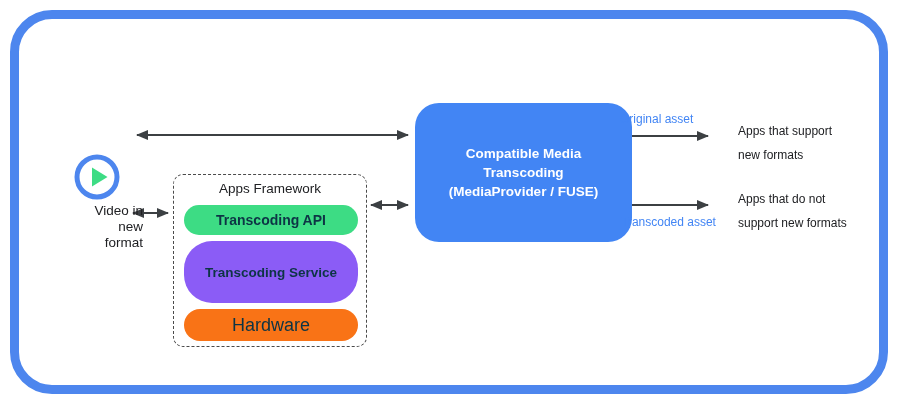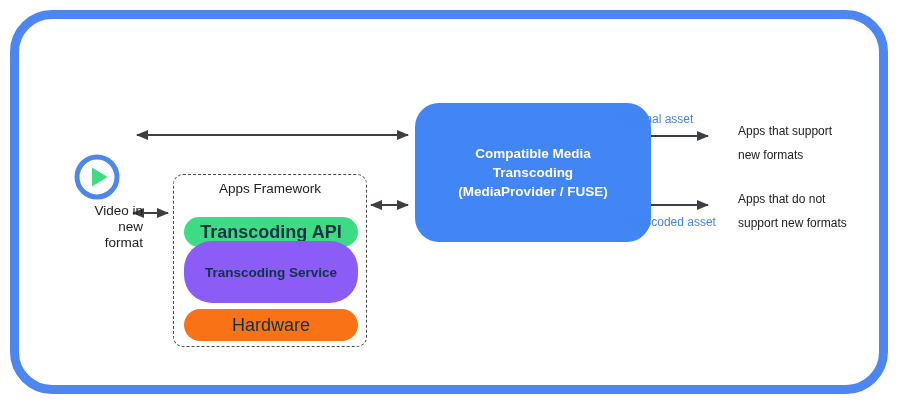--- a/index.html
+++ b/index.html
@@ -49,21 +49,21 @@
     position: absolute;
     left: 10px; width: 174px;
     display: flex; align-items: center; justify-content: center;
     text-align: center;
     color: #0d3445;
   }
   .pill-api {
     top: 30px; height: 30px;
     border-radius: 15px;
     background: #3ddc84;
-    font-weight: bold; font-size: 18px; margin-top: 12px;
+    font-weight: bold; font-size: 14px;
   }
   .pill-service {
     top: 66px; height: 62px;
     border-radius: 28px;
     background: #8b5cf6;
     font-weight: bold; font-size: 13.5px;
   }
   .oem-badge {
     position: absolute;
     left: 113px; top: 110px;
@@ -76,21 +76,21 @@
   }
   .pill-hardware {
     top: 134px; height: 32px;
     border-radius: 16px;
     background: #f97316;
     font-size: 18px;
   }
 
   .transcoder-box {
     left: 415px; top: 103px;
-    width: 236px; height: 139px;
+    width: 217px; height: 139px;
     border-radius: 24px;
     background: #4285f4;
     display: flex; align-items: center; justify-content: center;
     text-align: center;
     color: #ffffff;
     font-weight: bold; font-size: 13.5px; line-height: 19px;
   }
 
   .asset-label { color: #4285f4; font-size: 12px; }
   .asset-original { left: 620px; top: 112px; }

